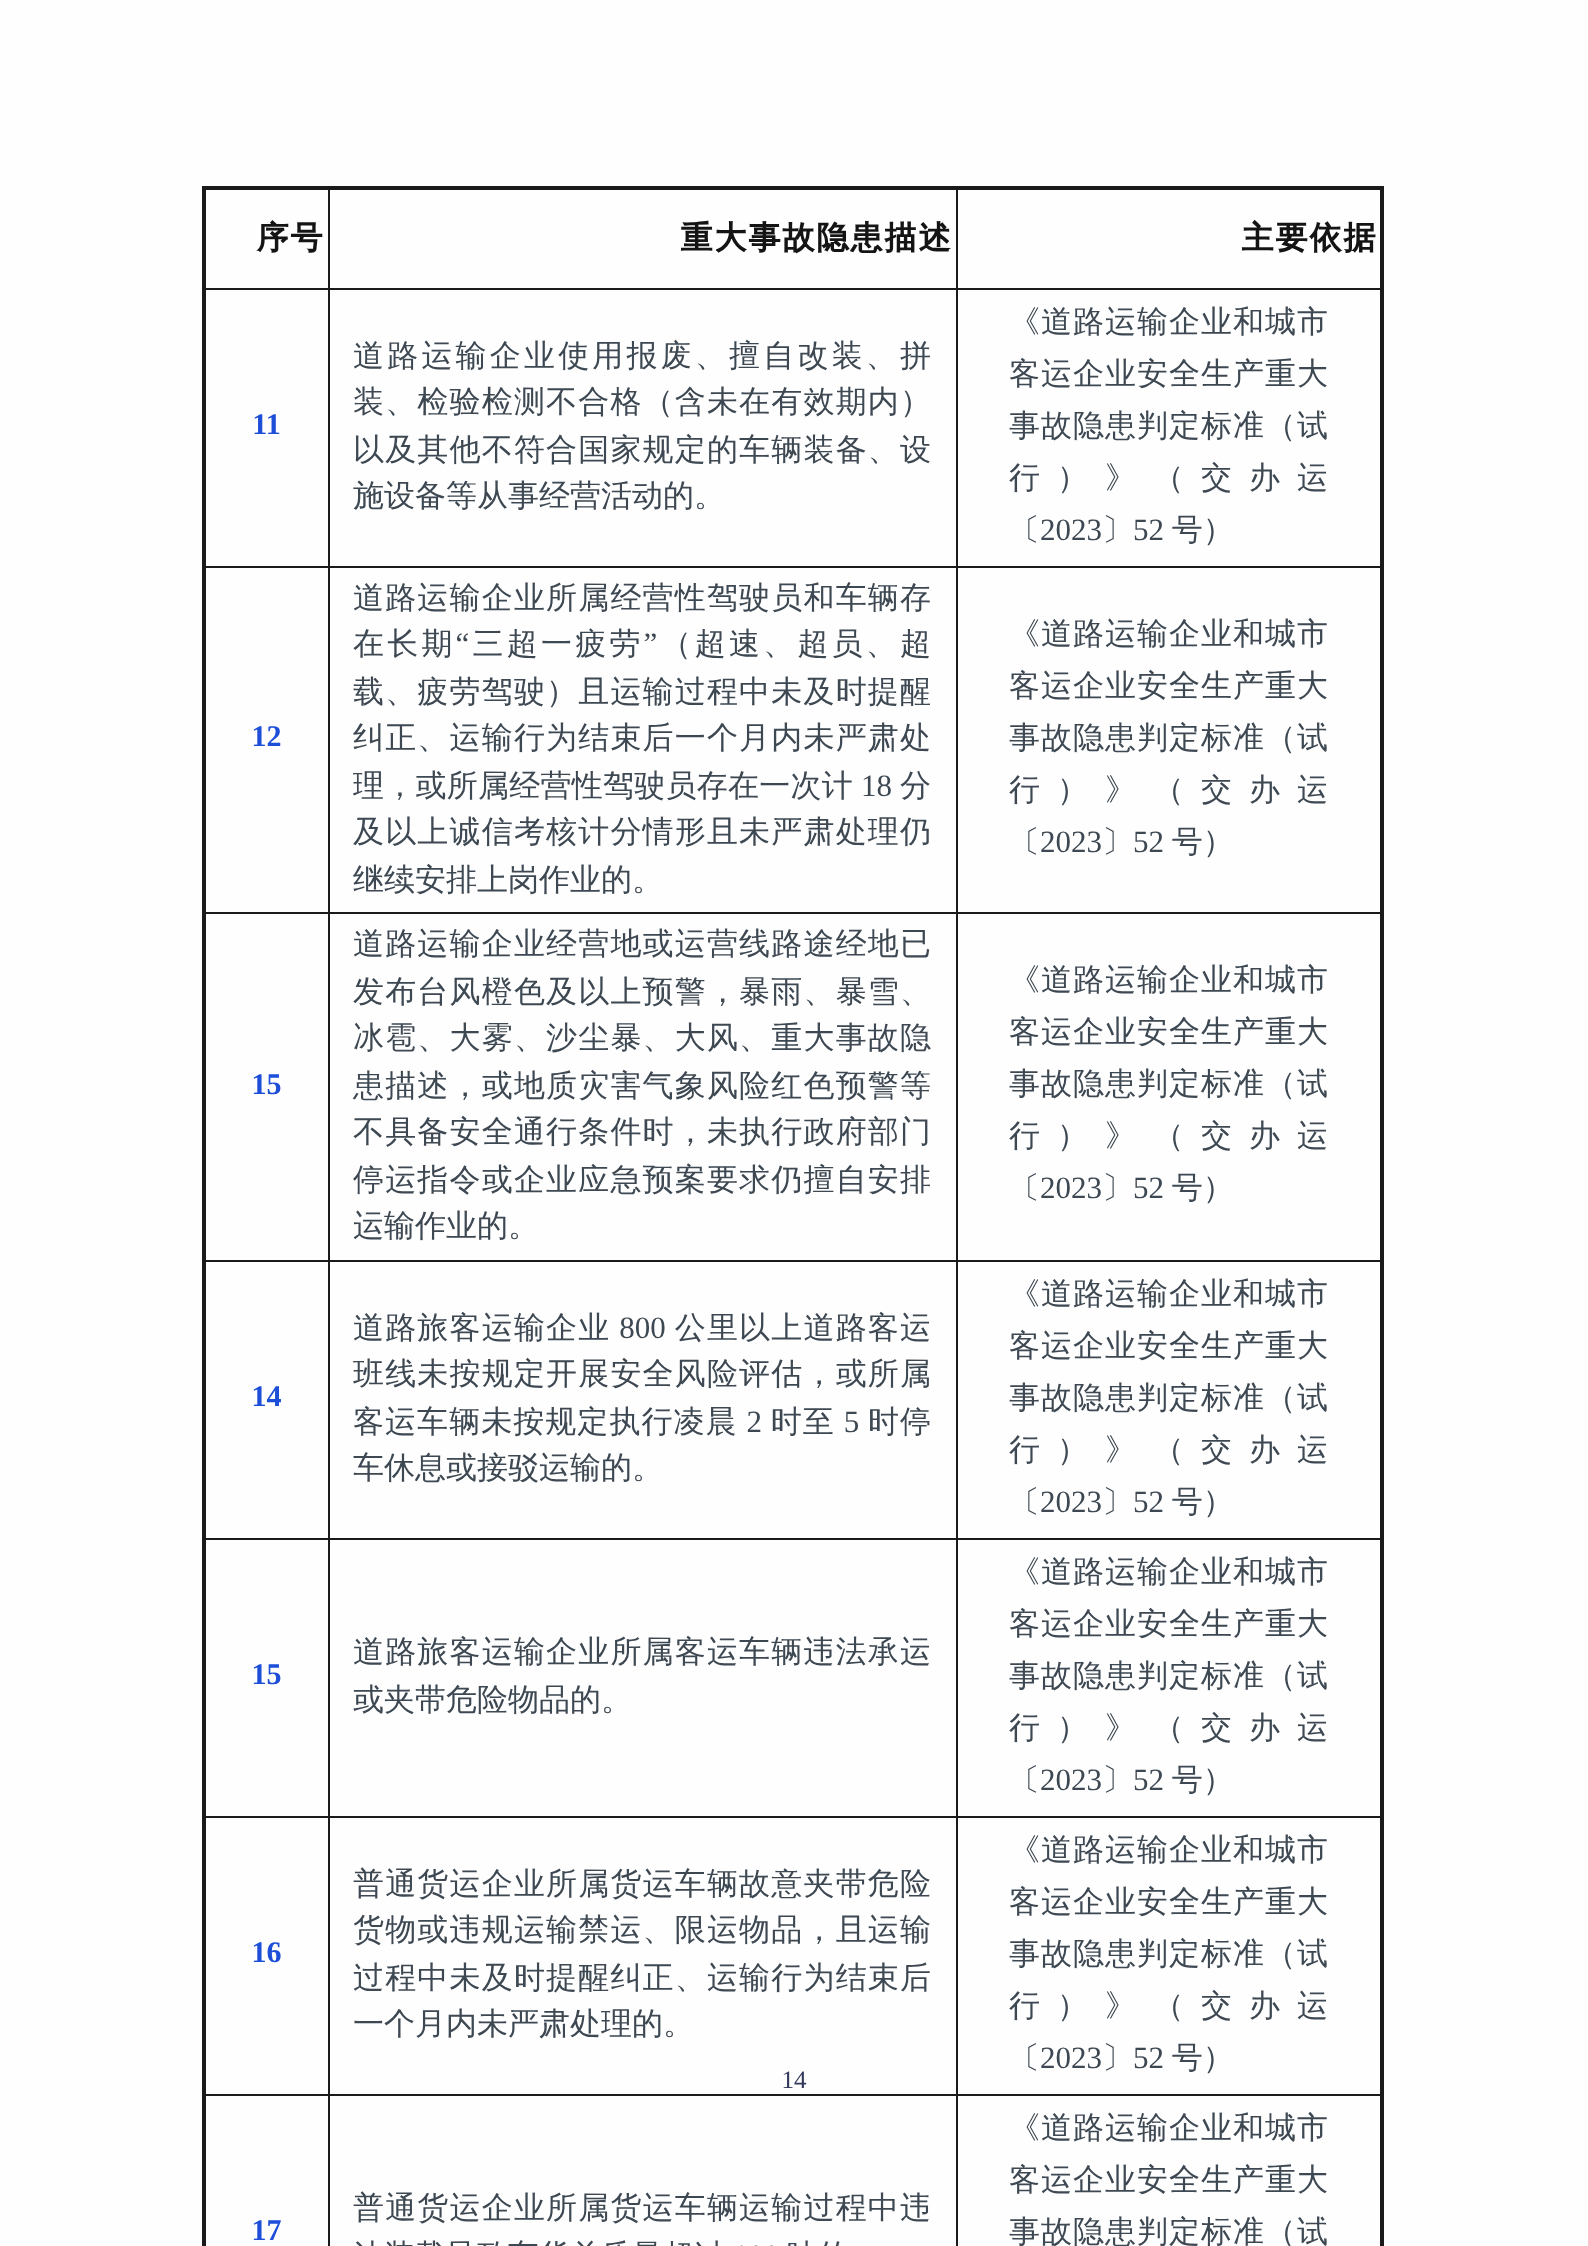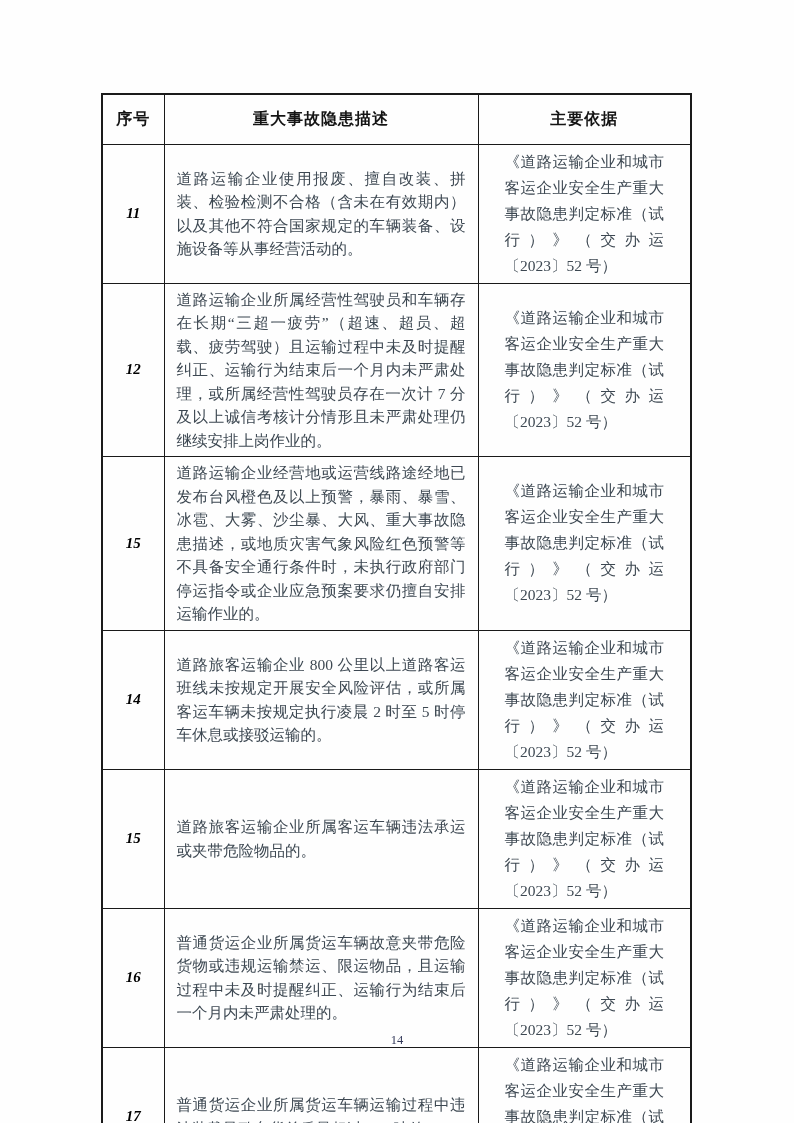--- a/index.html
+++ b/index.html
@@ -30,36 +30,35 @@
   .doc-table th, .doc-table td {
     border: 1px solid #1a1a1a;
     vertical-align: middle;
     box-sizing: border-box;
   }
   .doc-table thead tr { height: 50px; }
   .doc-table th {
     font-weight: bold;
     color: #141414;
     font-size: 16px;
-    text-align: center;
+    text-align: right;
     letter-spacing: 1px;
   }
   .doc-table tbody tr:nth-child(1) { height: 104px; }
   .doc-table tbody tr:nth-child(2) { height: 172px; }
   .doc-table tbody tr:nth-child(3) { height: 160px; }
   .doc-table tbody tr:nth-child(4) { height: 105px; }
   .doc-table tbody tr:nth-child(5) { height: 105px; }
   .doc-table tbody tr:nth-child(6) { height: 105px; }
   .doc-table tbody tr:nth-child(7) { height: 85px; }
   td.cell-no {
     text-align: center;
     font-weight: bold;
-    color: #000000;
+    color: #1d4ed8;
     font-size: 15px;
-    font-style: italic;
   }
   td.cell-desc {
     text-align: justify;
     color: #3d4852;
     font-size: 15.5px;
     line-height: 23.5px;
     padding: 4px 12px;
   }
   td.cell-basis {
     text-align: justify;
@@ -99,21 +98,21 @@
     </thead>
     <tbody>
   <tr>
     <td class="cell-no">11</td>
     <td class="cell-desc">道路运输企业使用报废、擅自改装、拼装、检验检测不合格（含未在有效期内）以及其他不符合国家规定的车辆装备、设施设备等从事经营活动的。</td>
     <td class="cell-basis">《道路运输企业和城市客运企业安全生产重大事故隐患判定标准（试行）》（交办运〔2023〕52 号）</td>
   </tr>
 
   <tr>
     <td class="cell-no">12</td>
-    <td class="cell-desc">道路运输企业所属经营性驾驶员和车辆存在长期“三超一疲劳”（超速、超员、超载、疲劳驾驶）且运输过程中未及时提醒纠正、运输行为结束后一个月内未严肃处理，或所属经营性驾驶员存在一次计 7 分及以上诚信考核计分情形且未严肃处理仍继续安排上岗作业的。</td>
+    <td class="cell-desc">道路运输企业所属经营性驾驶员和车辆存在长期“三超一疲劳”（超速、超员、超载、疲劳驾驶）且运输过程中未及时提醒纠正、运输行为结束后一个月内未严肃处理，或所属经营性驾驶员存在一次计 18 分及以上诚信考核计分情形且未严肃处理仍继续安排上岗作业的。</td>
     <td class="cell-basis">《道路运输企业和城市客运企业安全生产重大事故隐患判定标准（试行）》（交办运〔2023〕52 号）</td>
   </tr>
 
   <tr>
     <td class="cell-no">15</td>
     <td class="cell-desc">道路运输企业经营地或运营线路途经地已发布台风橙色及以上预警，暴雨、暴雪、冰雹、大雾、沙尘暴、大风、重大事故隐患描述，或地质灾害气象风险红色预警等不具备安全通行条件时，未执行政府部门停运指令或企业应急预案要求仍擅自安排运输作业的。</td>
     <td class="cell-basis">《道路运输企业和城市客运企业安全生产重大事故隐患判定标准（试行）》（交办运〔2023〕52 号）</td>
   </tr>
 
   <tr>

